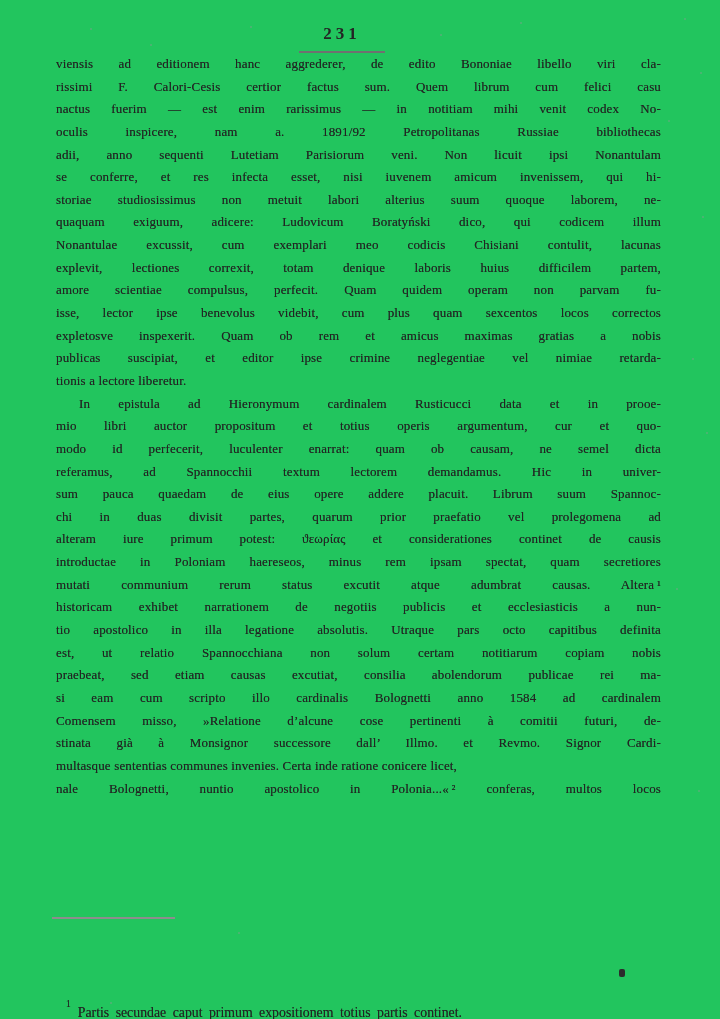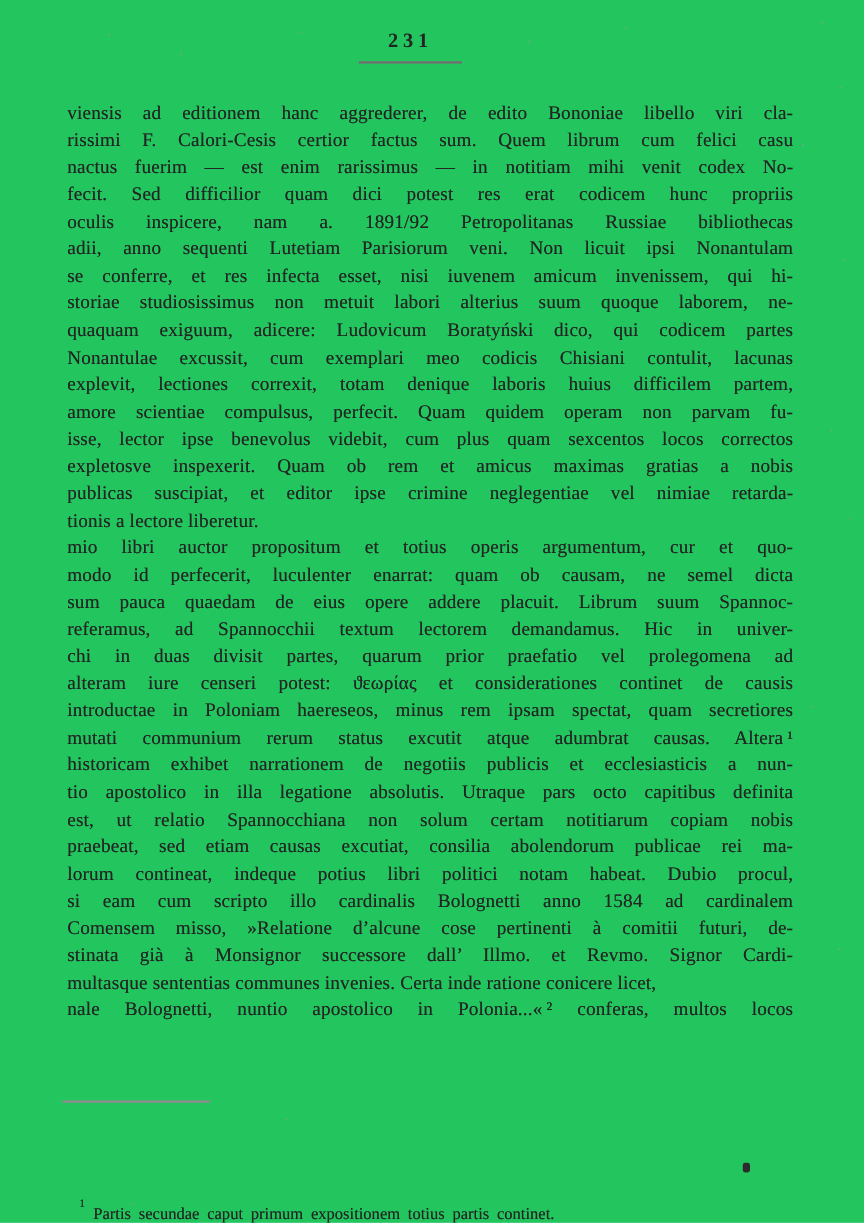--- a/index.html
+++ b/index.html
@@ -24,22 +24,22 @@
     letter-spacing: 4px;
   }
   .page-number-rule {
     position: absolute;
     top: 51px; left: 299px;
     width: 86px; height: 2px;
     background: #707070;
   }
   .body-text {
     position: absolute;
-    top: 84px; left: 56px; width: 605px;
-    font-size: 16px;
+    top: 53px; left: 56px; width: 605px;
+    font-size: 13px;
     text-shadow: 0 0 0.35px rgba(20,20,20,0.55);
   }
   .line {
     height: 22.65px;
     line-height: 22.65px;
     text-align: justify;
     text-align-last: justify;
     letter-spacing: 0.15px;
     white-space: normal;
     overflow: hidden;
@@ -93,46 +93,45 @@
 
   <header>
     <div class="page-number">231</div>
     <div class="page-number-rule"></div>
   </header>
 
   <main class="body-text">
       <div class="line">viensis ad editionem hanc aggrederer, de edito Bononiae libello viri cla-</div>
       <div class="line">rissimi F. Calori-Cesis certior factus sum. Quem librum cum felici casu</div>
       <div class="line">nactus fuerim — est enim rarissimus — in notitiam mihi venit codex No-</div>
-      <div class="line">fecit. Sed difficilior quam dici potest res erat codicem hunc propriis</div>
       <div class="line">oculis inspicere, nam a. 1891/92 Petropolitanas Russiae bibliothecas</div>
       <div class="line">adii, anno sequenti Lutetiam Parisiorum veni. Non licuit ipsi Nonantulam</div>
       <div class="line">se conferre, et res infecta esset, nisi iuvenem amicum invenissem, qui hi-</div>
       <div class="line">storiae studiosissimus non metuit labori alterius suum quoque laborem, ne-</div>
-      <div class="line">quaquam exiguum, adicere: Ludovicum Boratyński dico, qui codicem partes</div>
+      <div class="line">quaquam exiguum, adicere: Ludovicum Boratyński dico, qui codicem illum</div>
       <div class="line">Nonantulae excussit, cum exemplari meo codicis Chisiani contulit, lacunas</div>
       <div class="line">explevit, lectiones correxit, totam denique laboris huius difficilem partem,</div>
       <div class="line">amore scientiae compulsus, perfecit. Quam quidem operam non parvam fu-</div>
       <div class="line">isse, lector ipse benevolus videbit, cum plus quam sexcentos locos correctos</div>
       <div class="line">expletosve inspexerit. Quam ob rem et amicus maximas gratias a nobis</div>
       <div class="line">publicas suscipiat, et editor ipse crimine neglegentiae vel nimiae retarda-</div>
       <div class="line noj">tionis a lectore liberetur.</div>
+      <div class="line indent">In epistula ad Hieronymum cardinalem Rusticucci data et in prooe-</div>
       <div class="line">mio libri auctor propositum et totius operis argumentum, cur et quo-</div>
       <div class="line">modo id perfecerit, luculenter enarrat: quam ob causam, ne semel dicta</div>
+      <div class="line">referamus, ad Spannocchii textum lectorem demandamus. Hic in univer-</div>
       <div class="line">sum pauca quaedam de eius opere addere placuit. Librum suum Spannoc-</div>
-      <div class="line">referamus, ad Spannocchii textum lectorem demandamus. Hic in univer-</div>
       <div class="line">chi in duas divisit partes, quarum prior praefatio vel prolegomena ad</div>
-      <div class="line">alteram iure censeri potest: ϑεωρίας et considerationes continet de causis</div>
+      <div class="line">alteram iure primum potest: ϑεωρίας et considerationes continet de causis</div>
       <div class="line">introductae in Poloniam haereseos, minus rem ipsam spectat, quam secretiores</div>
       <div class="line">mutati communium rerum status excutit atque adumbrat causas. Altera ¹</div>
       <div class="line">historicam exhibet narrationem de negotiis publicis et ecclesiasticis a nun-</div>
       <div class="line">tio apostolico in illa legatione absolutis. Utraque pars octo capitibus definita</div>
       <div class="line">est, ut relatio Spannocchiana non solum certam notitiarum copiam nobis</div>
       <div class="line">praebeat, sed etiam causas excutiat, consilia abolendorum publicae rei ma-</div>
-      <div class="line">lorum contineat, indeque potius libri politici notam habeat. Dubio procul,</div>
       <div class="line">si eam cum scripto illo cardinalis Bolognetti anno 1584 ad cardinalem</div>
       <div class="line">Comensem misso, »Relatione d’alcune cose pertinenti à comitii futuri, de-</div>
       <div class="line">stinata già à Monsignor successore dall’ Illmo. et Revmo. Signor Cardi-</div>
       <div class="line noj">multasque sententias communes invenies. Certa inde ratione conicere licet,</div>
       <div class="line">nale Bolognetti, nuntio apostolico in Polonia...« ² conferas, multos locos</div>
     </main>
 
   <div class="footnote-rule"></div>
 
   <section class="footnotes">

